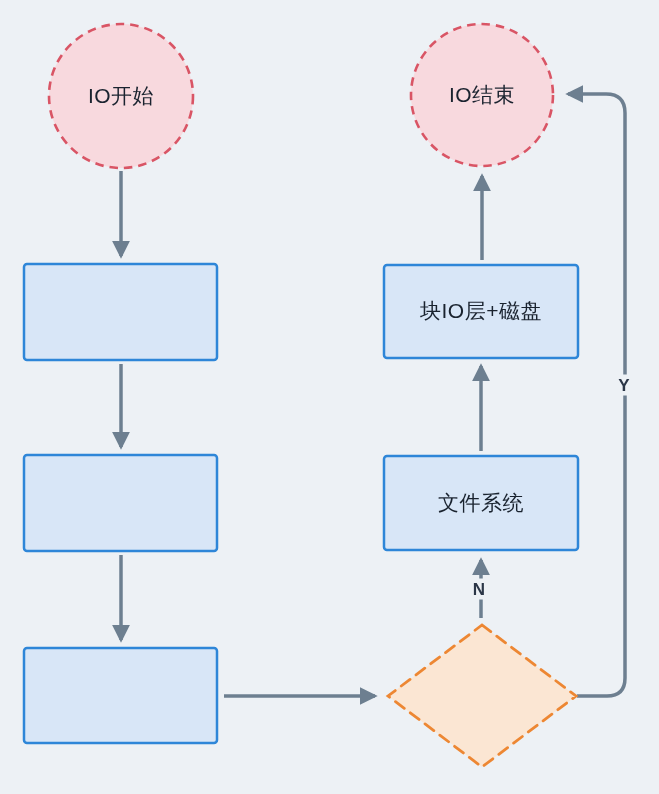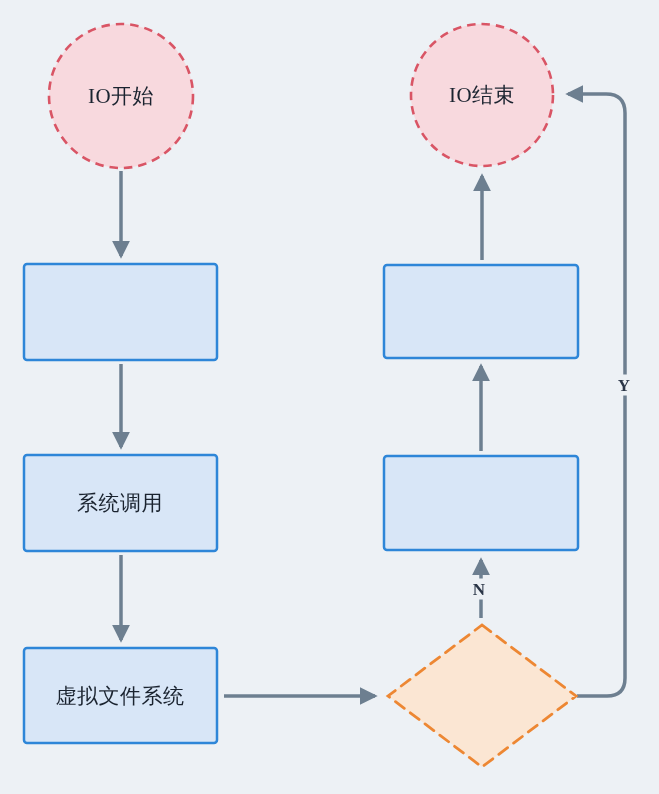--- a/index.html
+++ b/index.html
@@ -18,21 +18,20 @@
   body {
     font-family: "Liberation Sans", "DejaVu Sans", sans-serif;
     background: var(--background);
   }
   #canvas {
     position: relative;
     width: 659px;
     height: 771px;
     background: var(--background);
     overflow: hidden;
-    font-family: Liberation Serif, serif;
   }
   #edges-shapes {
     position: absolute;
     inset: 0;
     display: block;
   }
   .shape-process {
     fill: var(--process-fill);
     stroke: var(--process-border);
     stroke-width: 2.5;
@@ -102,20 +101,20 @@
     <circle class="shape-terminal" cx="482" cy="95" r="71"></circle>
     <rect class="shape-process" x="24" y="264" width="193" height="96" rx="3"></rect>
     <rect class="shape-process" x="24" y="455" width="193" height="96" rx="3"></rect>
     <rect class="shape-process" x="24" y="648" width="193" height="95" rx="3"></rect>
     <rect class="shape-process" x="384" y="456" width="194" height="94" rx="3"></rect>
     <rect class="shape-process" x="384" y="265" width="194" height="93" rx="3"></rect>
     <polygon class="shape-decision" points="482,625 576,696 482,767 388,696"></polygon>
   </svg>
 
   <span class="node-label" style="left:121px; top:96px;">IO开始</span>
-  <span class="node-label" style="left:120px; top:503px;">系统调用</span>
-  <span class="node-label" style="left:120px; top:696px;">虚拟文件系统</span>
+  <span class="node-label" style="left:481px; top:503px;">文件系统</span>
+  <span class="node-label" style="left:481px; top:311px;">块IO层+磁盘</span>
   <span class="node-label" style="left:482px; top:95px;">IO结束</span>
 
   <span class="edge-label" style="left:479px; top:589px;">N</span>
   <span class="edge-label" style="left:624px; top:385px;">Y</span>
 
 </div>
 
 </body></html>

